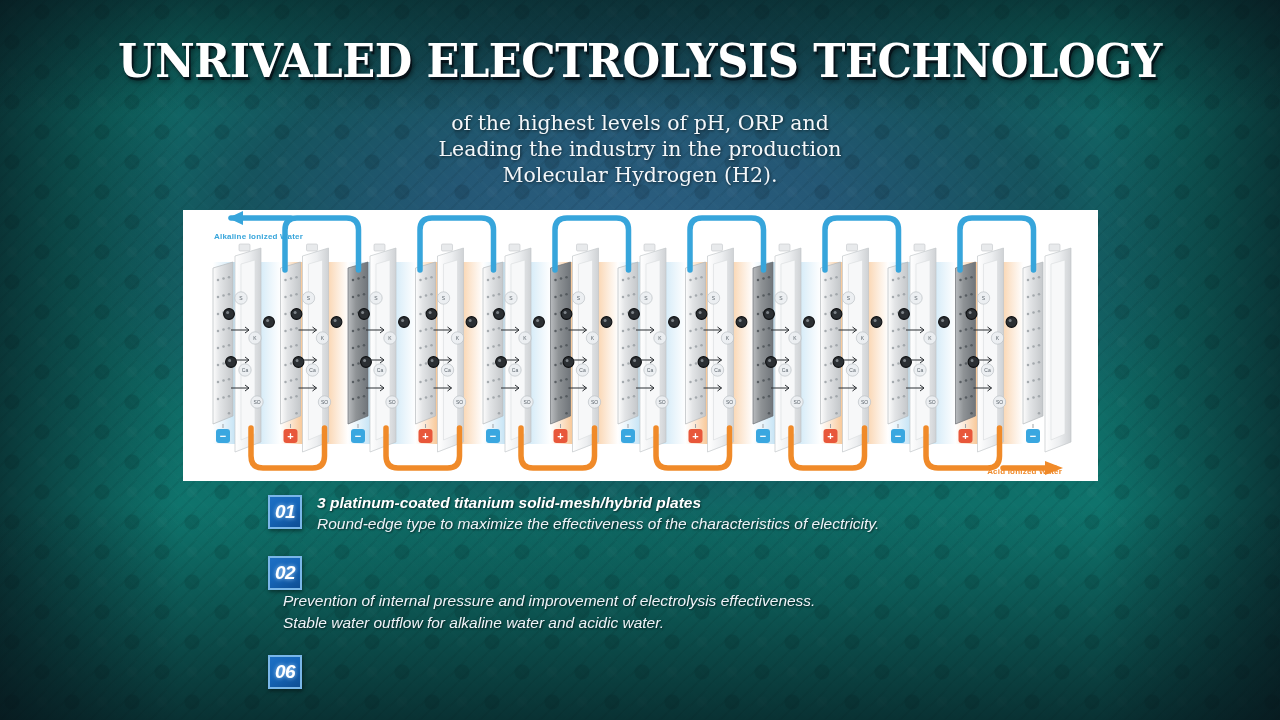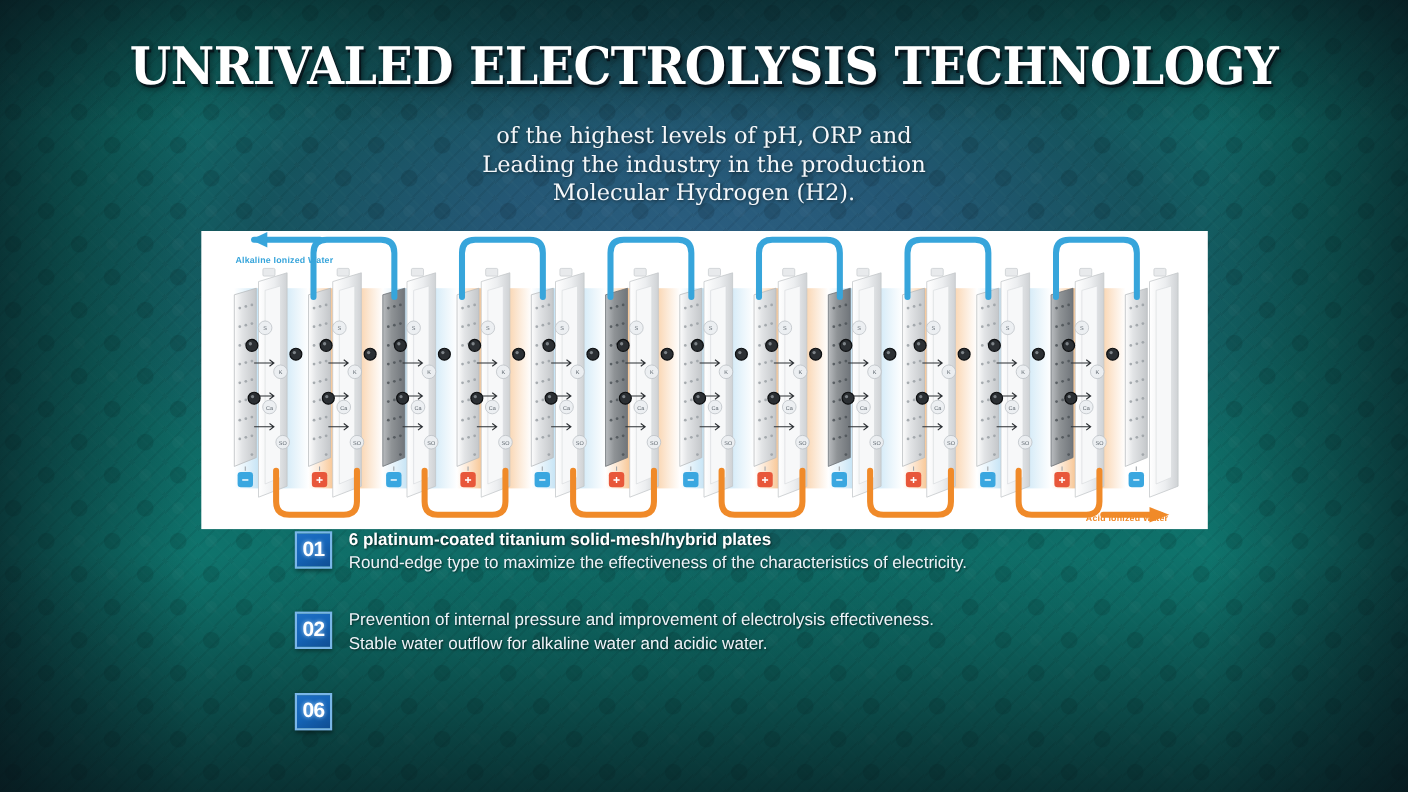--- a/index.html
+++ b/index.html
@@ -108,25 +108,26 @@
   }
   #label-alkaline { left: 31px; top: 22px; color: #37a5db; }
   #label-acid     { right: 36px; bottom: 5px; color: #f08a29; }
 
   svg.layer { position: absolute; left: 0; top: 0; width: 915px; height: 271px; }
 
   
   .items {
     position: absolute;
     left: 268px;
-    top: 480px;
+    top: 492px;
     width: 800px;
+    font-style: italic;
   }
   .item { position: relative; display: flex; align-items: flex-start; }
-  .item + .item { margin-top: 30px; }
+  .item + .item { margin-top: 18px; flex-direction: column; }
 
   .badge {
     flex: 0 0 auto;
     width: 34px;
     height: 34px;
     margin-top: 3px;
     background: linear-gradient(150deg, #1e6fc4 0%, #1565b8 48%, #0f4e93 100%);
     border: 2px solid #79b6e8;
     color: #ffffff;
     font-family: "Liberation Sans", sans-serif;
@@ -951,21 +952,21 @@
     </svg>
 
     <div class="diagram-label" id="label-alkaline">Alkaline Ionized Water</div>
     <div class="diagram-label" id="label-acid">Acid Ionized Water</div>
   </div>
 
   <div class="items" id="feature-list">
       <div class="item">
         <div class="badge">01</div>
         <div class="item-text">
-          <div class="item-title">6 platinum-coated titanium solid-mesh/hybrid plates</div>
+          <div class="item-title">3 platinum-coated titanium solid-mesh/hybrid plates</div>
           <div class="item-line">Round-edge type to maximize the effectiveness of the characteristics of electricity.</div>
         </div>
       </div>
       <div class="item">
         <div class="badge">02</div>
         <div class="item-text">
           <div class="item-line">Prevention of internal pressure and improvement of electrolysis effectiveness.</div>
           <div class="item-line">Stable water outflow for alkaline water and acidic water.</div>
         </div>
       </div>

